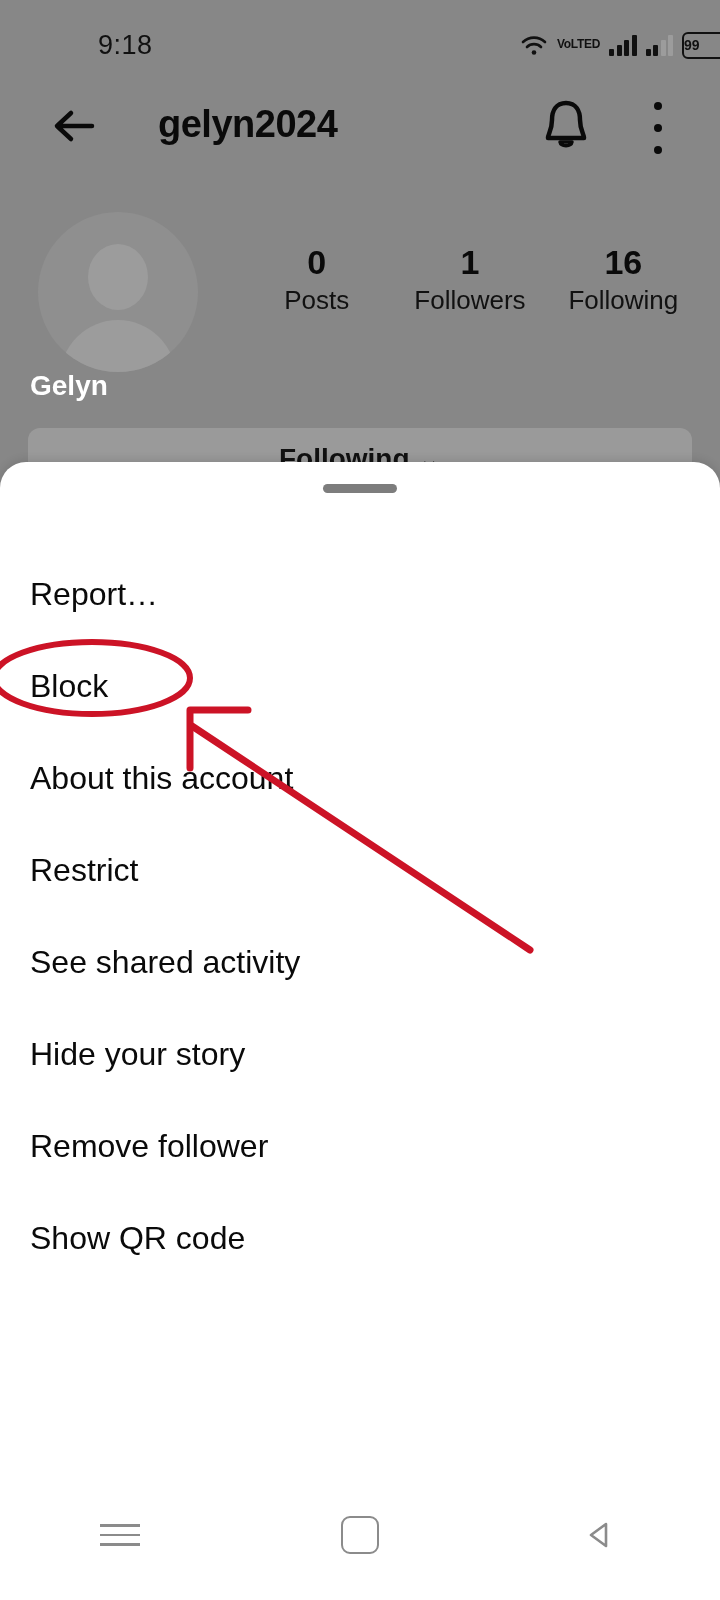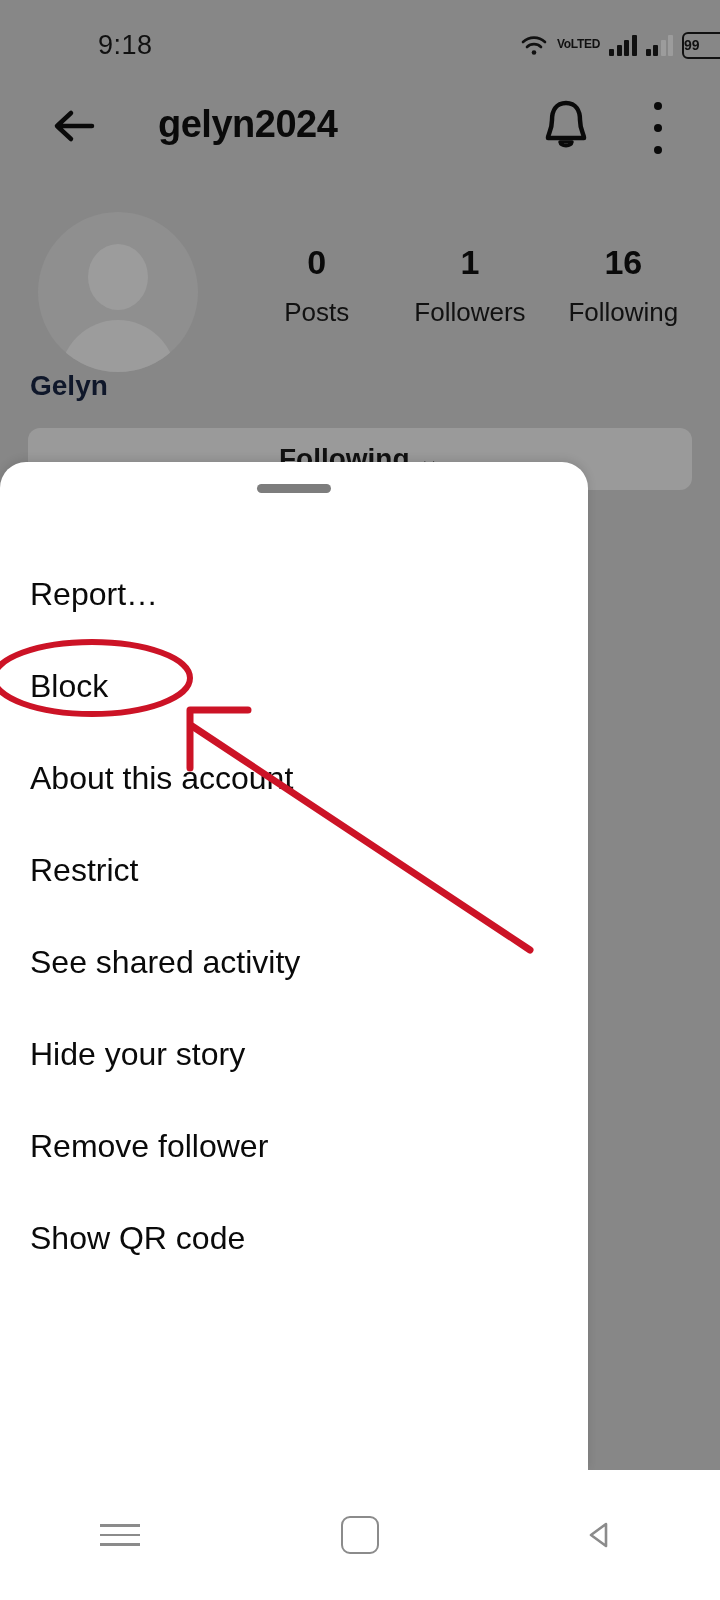--- a/index.html
+++ b/index.html
@@ -164,29 +164,29 @@
   .stat { flex: 1; text-align: center; }
   .stat .num {
     font-size: 34px;
     font-weight: bold;
     color: #0a0a0a;
     line-height: 1.2;
   }
   .stat .lab {
     font-size: 26px;
     color: #111;
-    margin-top: 14px;
+    margin-top: 2px;
   }
 
   #display-name {
     position: absolute;
     left: 30px; top: 370px;
     font-size: 28px;
     font-weight: bold;
-    color: #0f172a;
+    color: #ffffff;
   }
 
   #action-buttons {
     position: absolute;
     left: 28px; top: 428px;
     width: 664px;
     display: flex;
     gap: 16px;
   }
   .action-btn {
@@ -200,21 +200,21 @@
     font-size: 28px;
     font-weight: bold;
     color: #111;
     gap: 8px;
   }
 
   
   #bottom-sheet {
     position: absolute;
     left: 0; top: 462px;
-    width: 588px;
+    width: 720px;
     height: 1008px;
     background: #ffffff;
     border-radius: 26px 26px 0 0;
     box-shadow: 0 -2px 10px rgba(0,0,0,0.12);
     overflow: hidden;
   }
   #drag-handle {
     position: absolute;
     left: 50%;
     transform: translateX(-50%);

